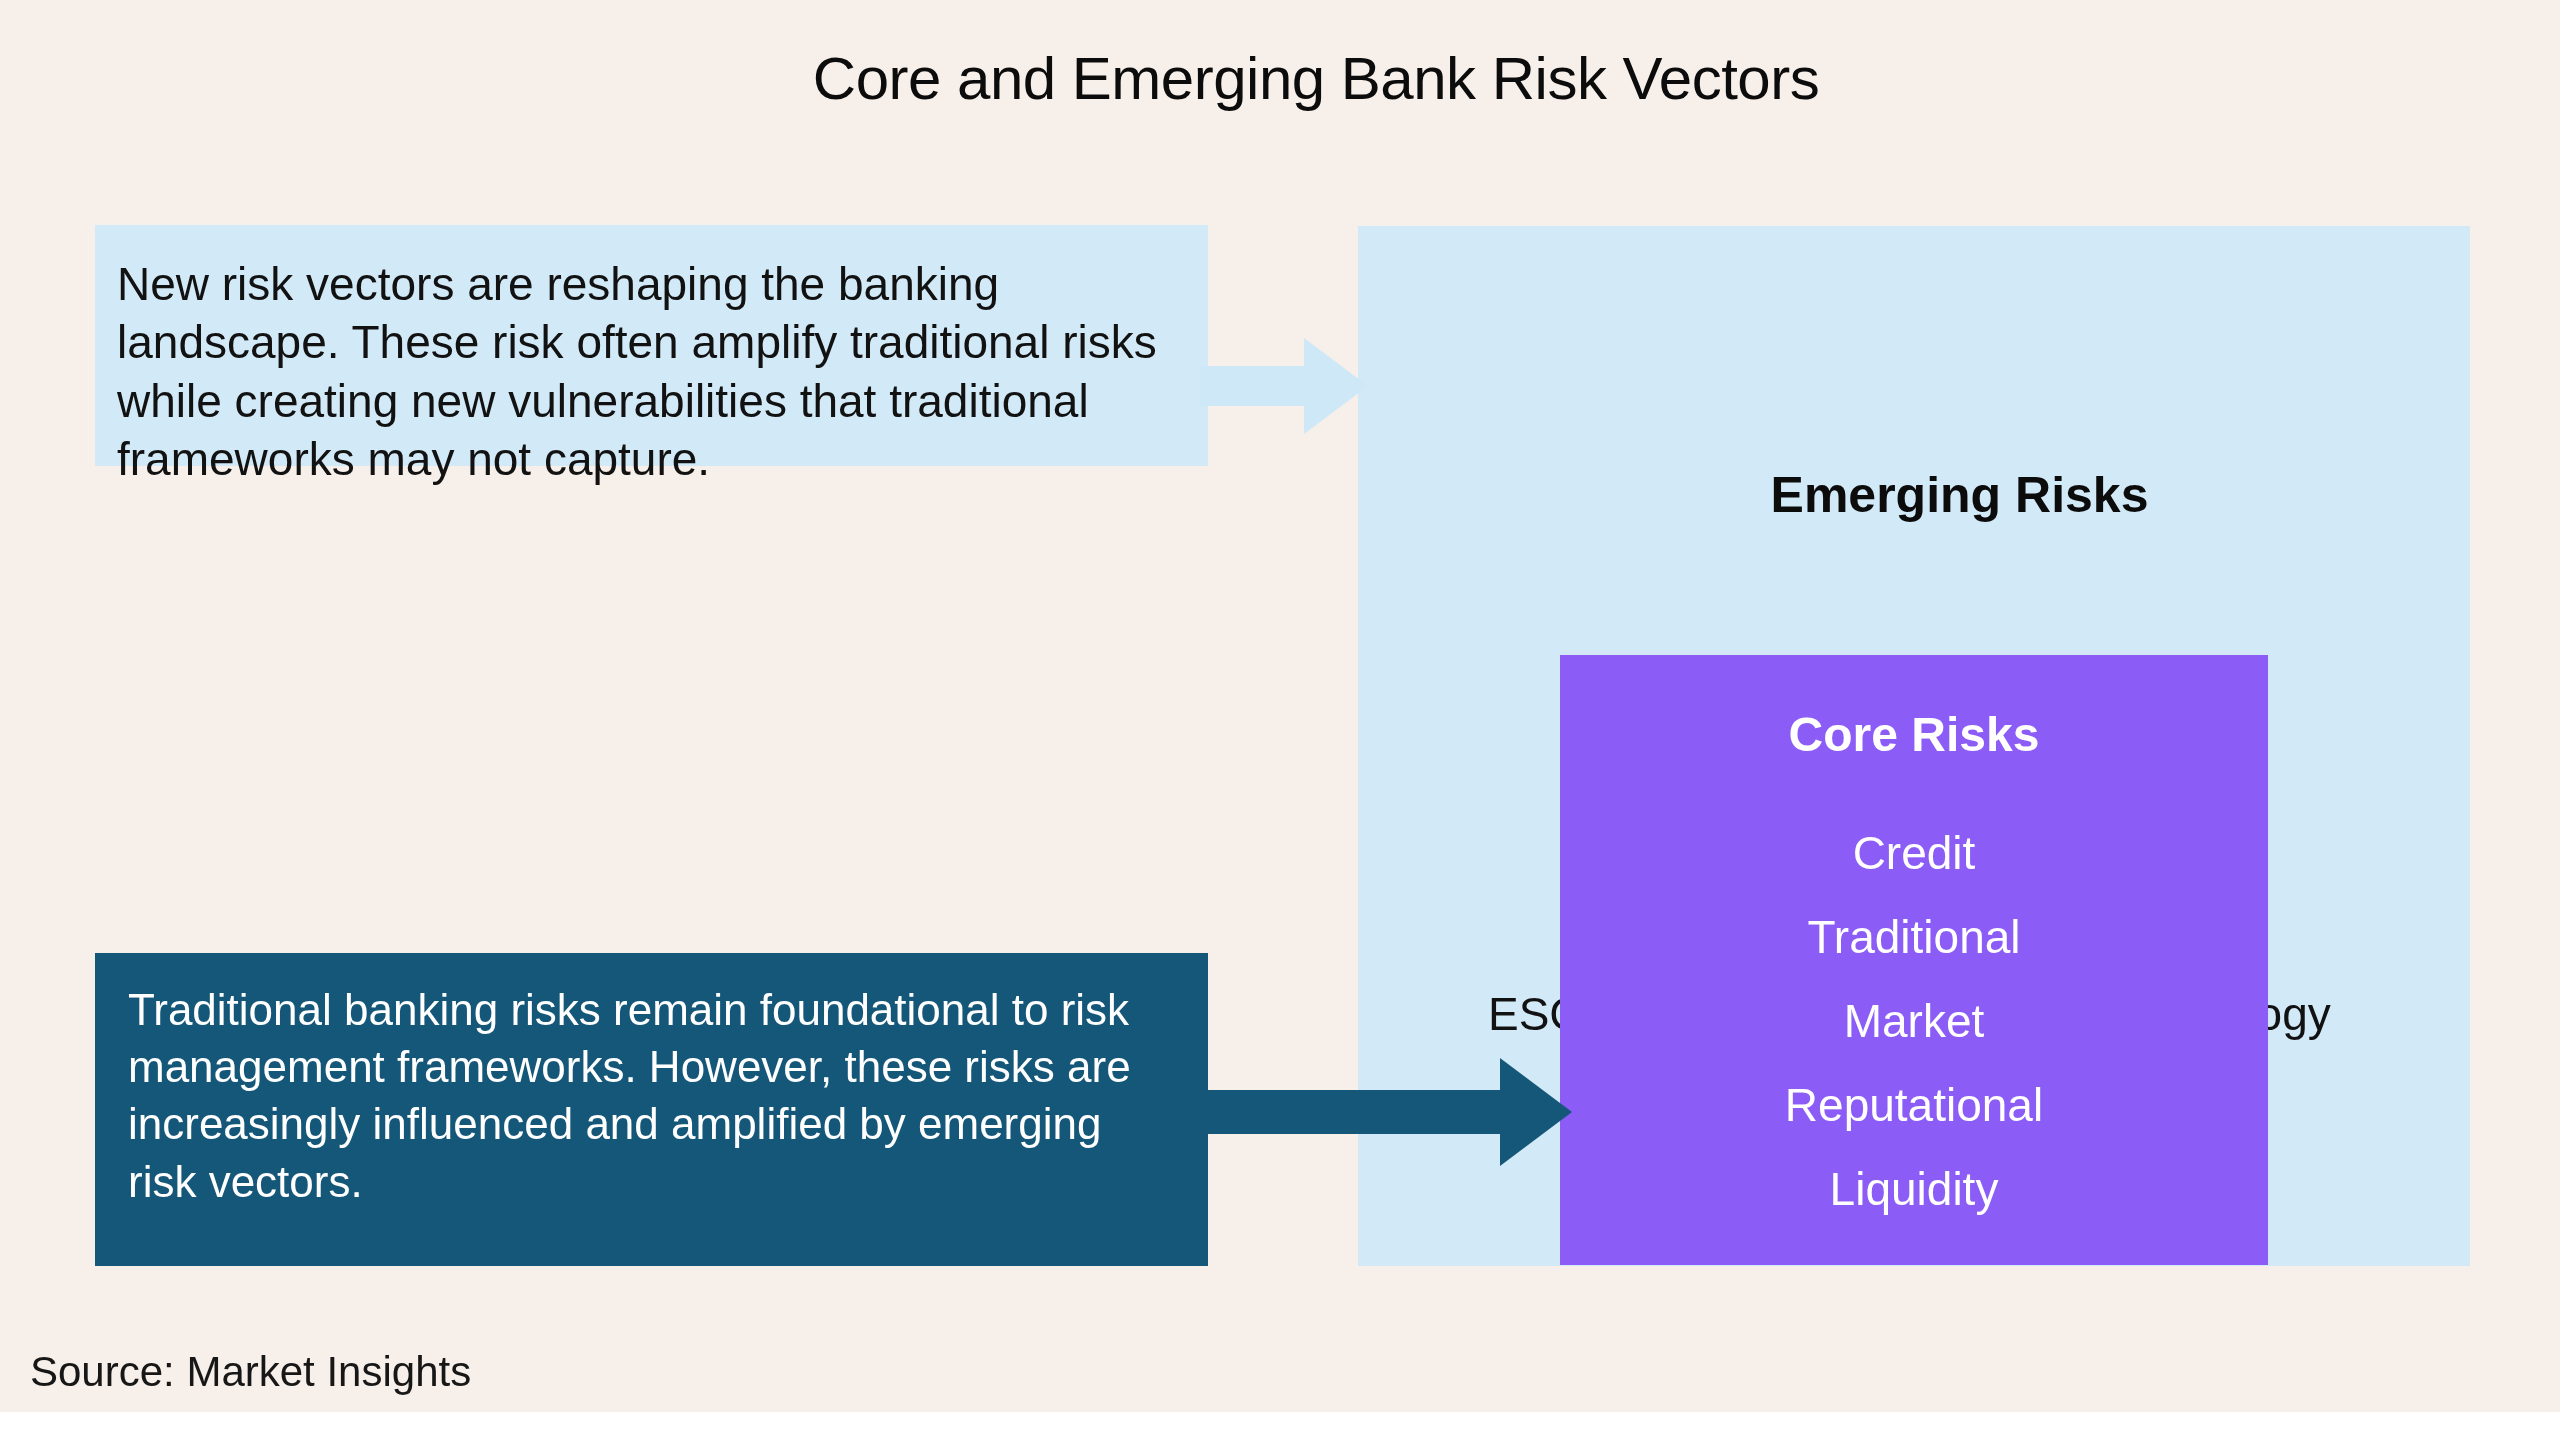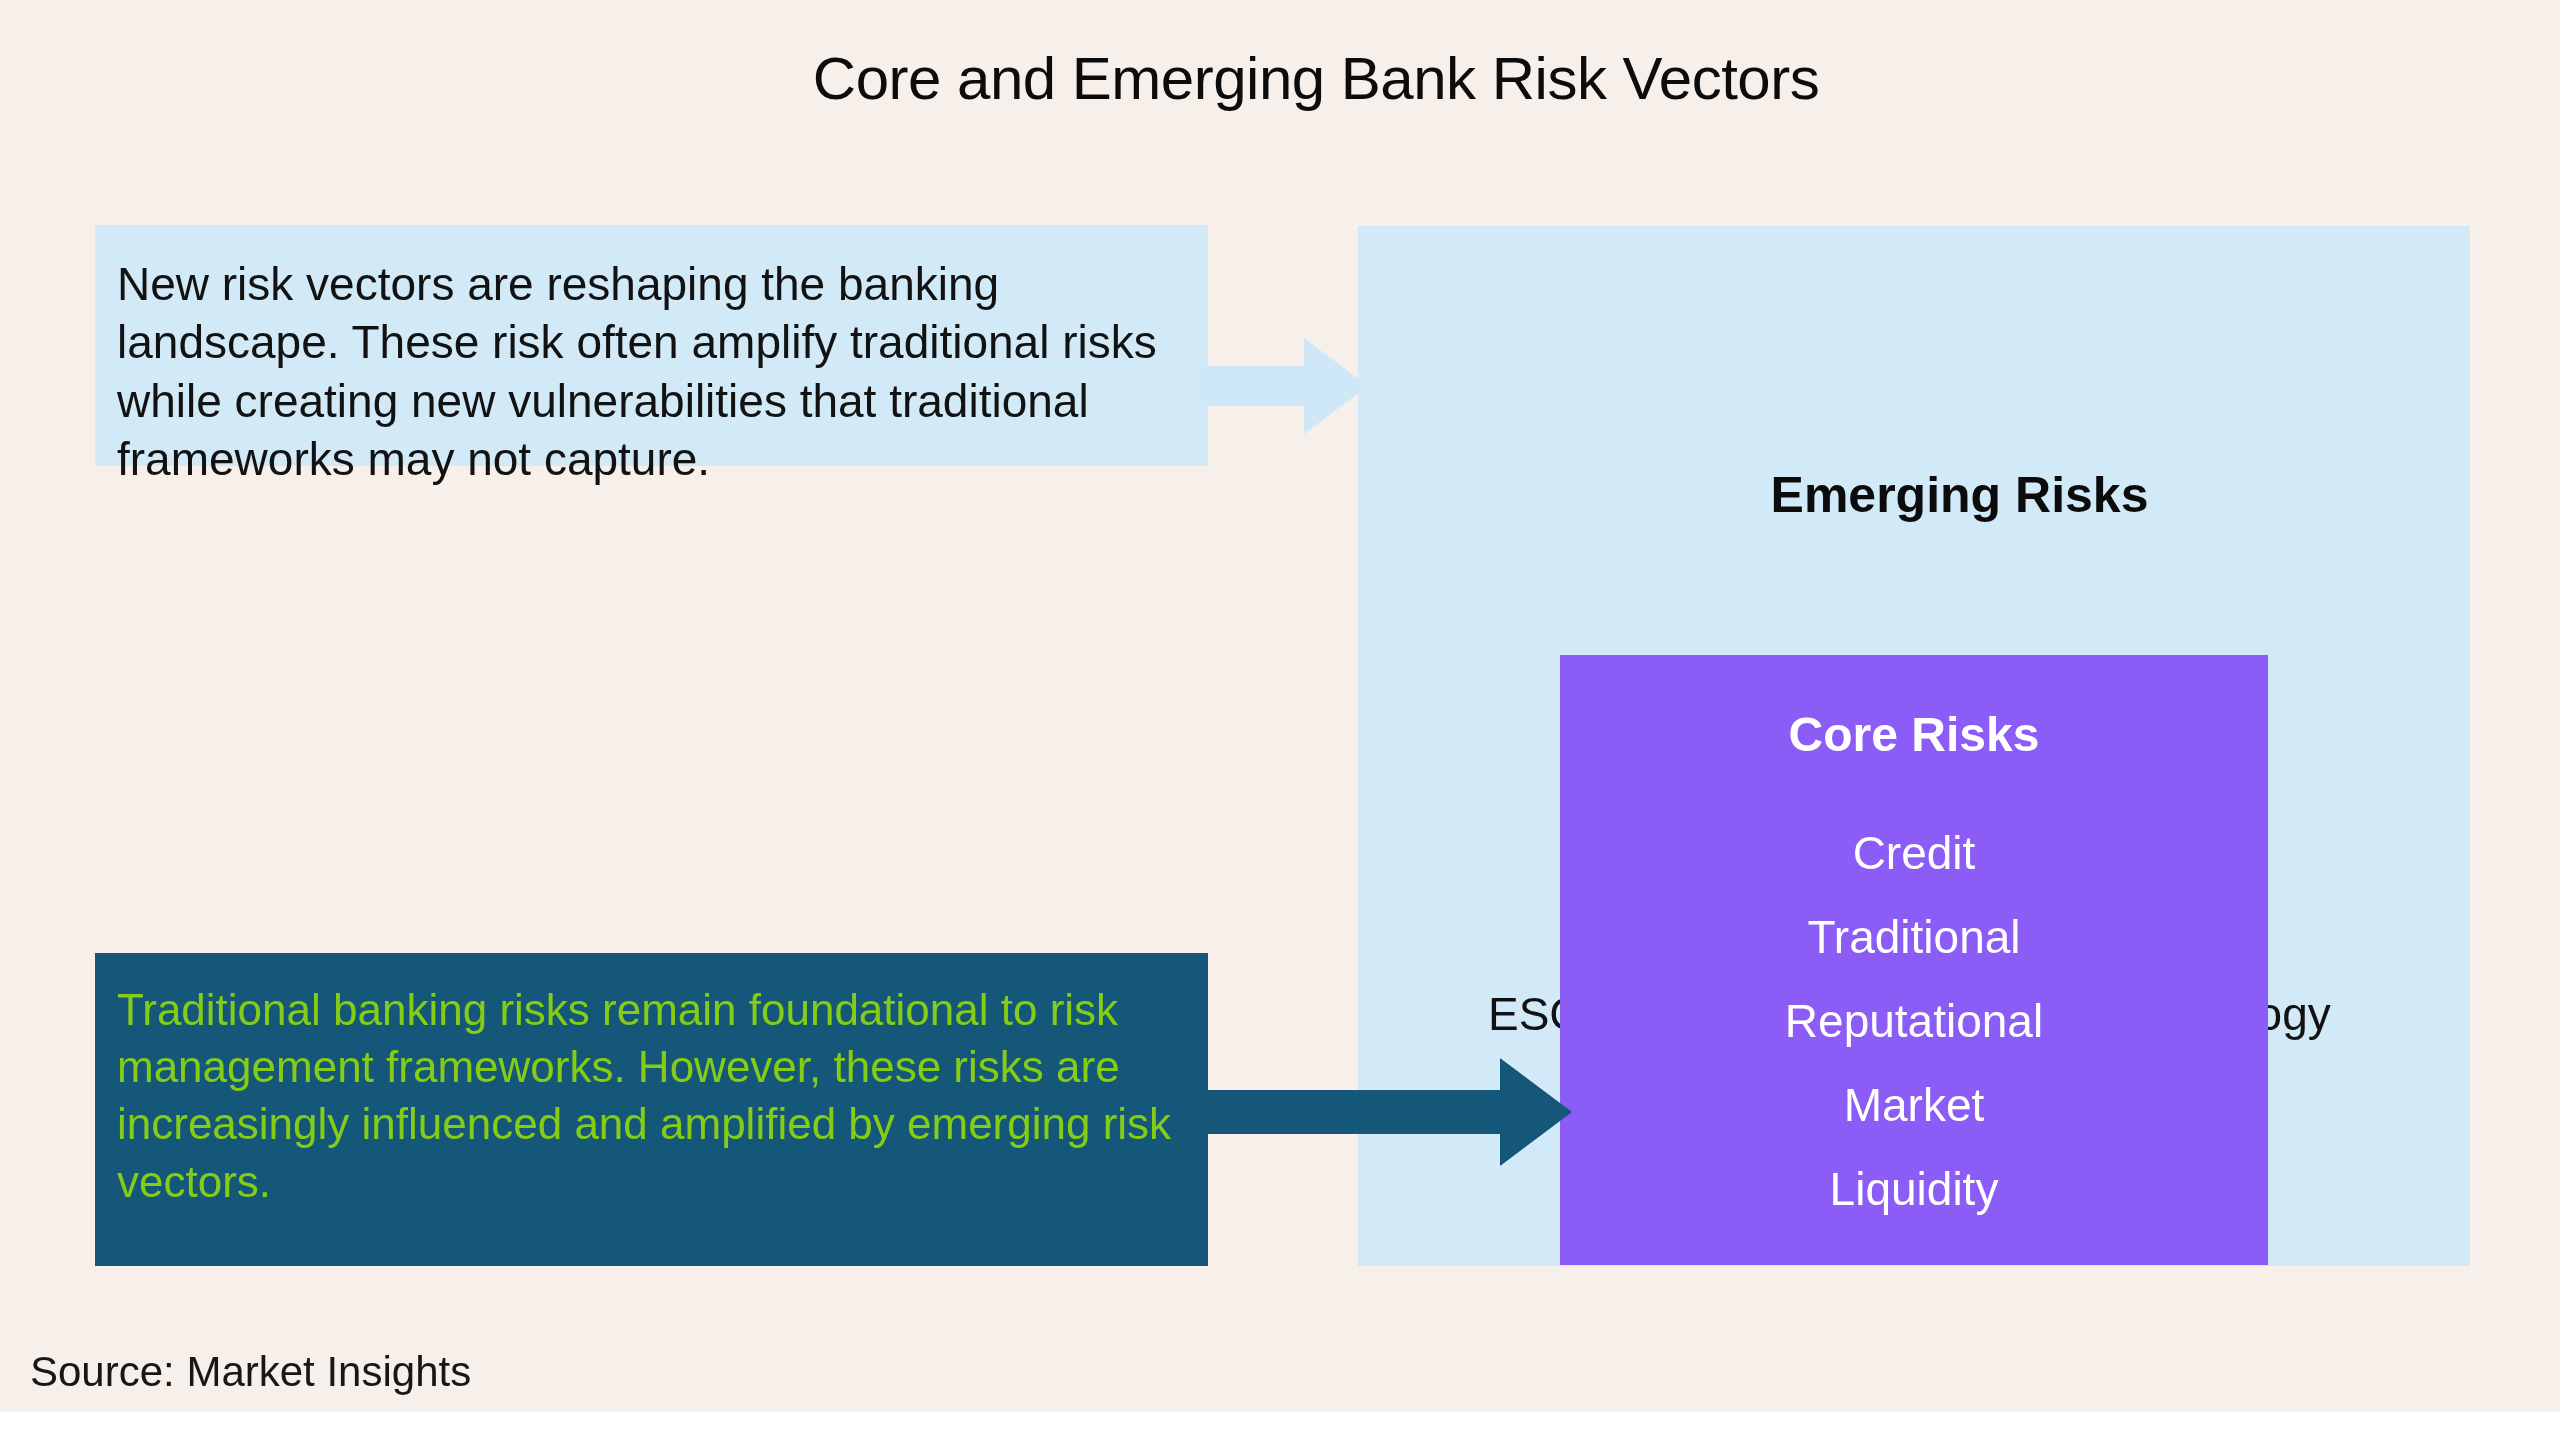--- a/index.html
+++ b/index.html
@@ -131,21 +131,22 @@
     top: 953px;
     width: 1113px;
     height: 313px;
     background: #155779;
     box-sizing: border-box;
     padding: 28px 32px 0 22px;
   }
   .callout-dark .ctext {
     font-size: 44px;
     line-height: 1.3;
-    color: #84cc16;
+    color: #ffffff;
+    margin-left: 11px;
   }
 
   
   .arrow {
     position: absolute;
   }
   .arrow-light {
     left: 1200px;
     top: 330px;
     width: 168px;
@@ -194,22 +195,22 @@
       <span class="tag tag-esg">ESG</span>
       <span class="tag tag-tech">Technology</span>
     </div>
   </div>
 
   <div class="core-box">
     <div class="core-title">Core Risks</div>
     <div class="core-list">
       <div class="core-item">Credit</div>
       <div class="core-item">Traditional</div>
+      <div class="core-item">Market</div>
       <div class="core-item">Reputational</div>
-      <div class="core-item">Market</div>
       <div class="core-item">Liquidity</div>
     </div>
   </div>
 
   <div class="callout-light">
     <div class="ctext">New risk vectors are reshaping the banking landscape. These risk often amplify traditional risks while creating new vulnerabilities that traditional frameworks may not capture.</div>
   </div>
 
   <div class="callout-dark">
     <div class="ctext">Traditional banking risks remain foundational to risk management frameworks. However, these risks are increasingly influenced and amplified by emerging risk vectors.</div>

